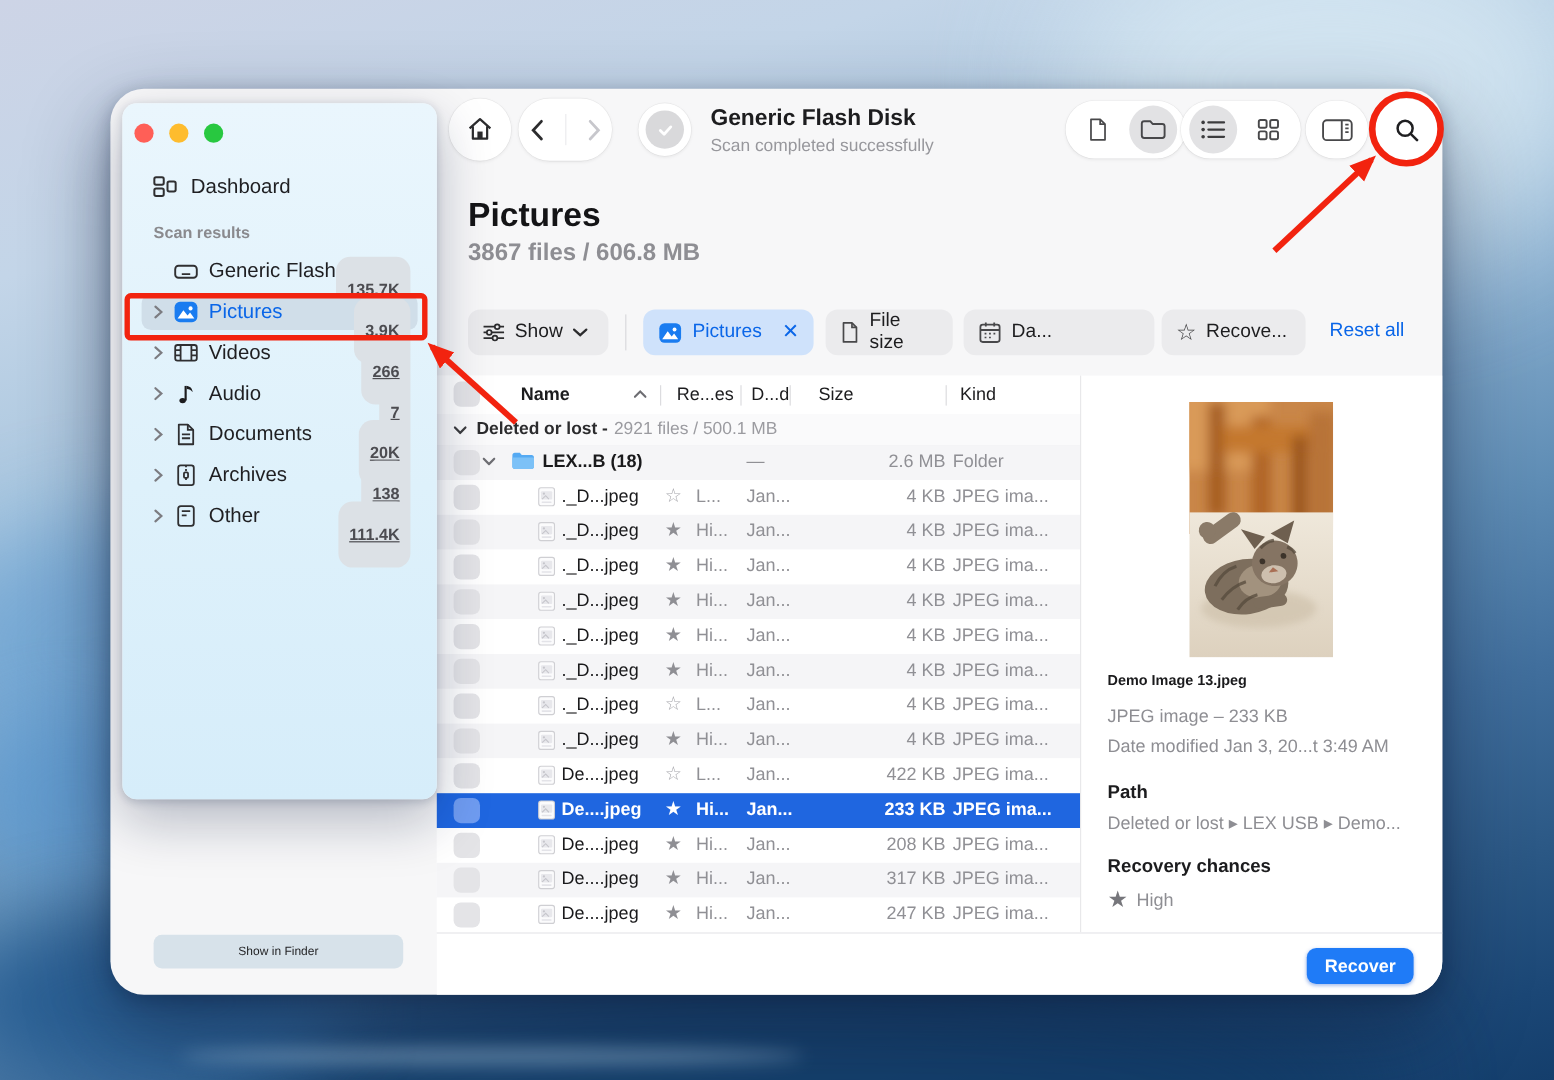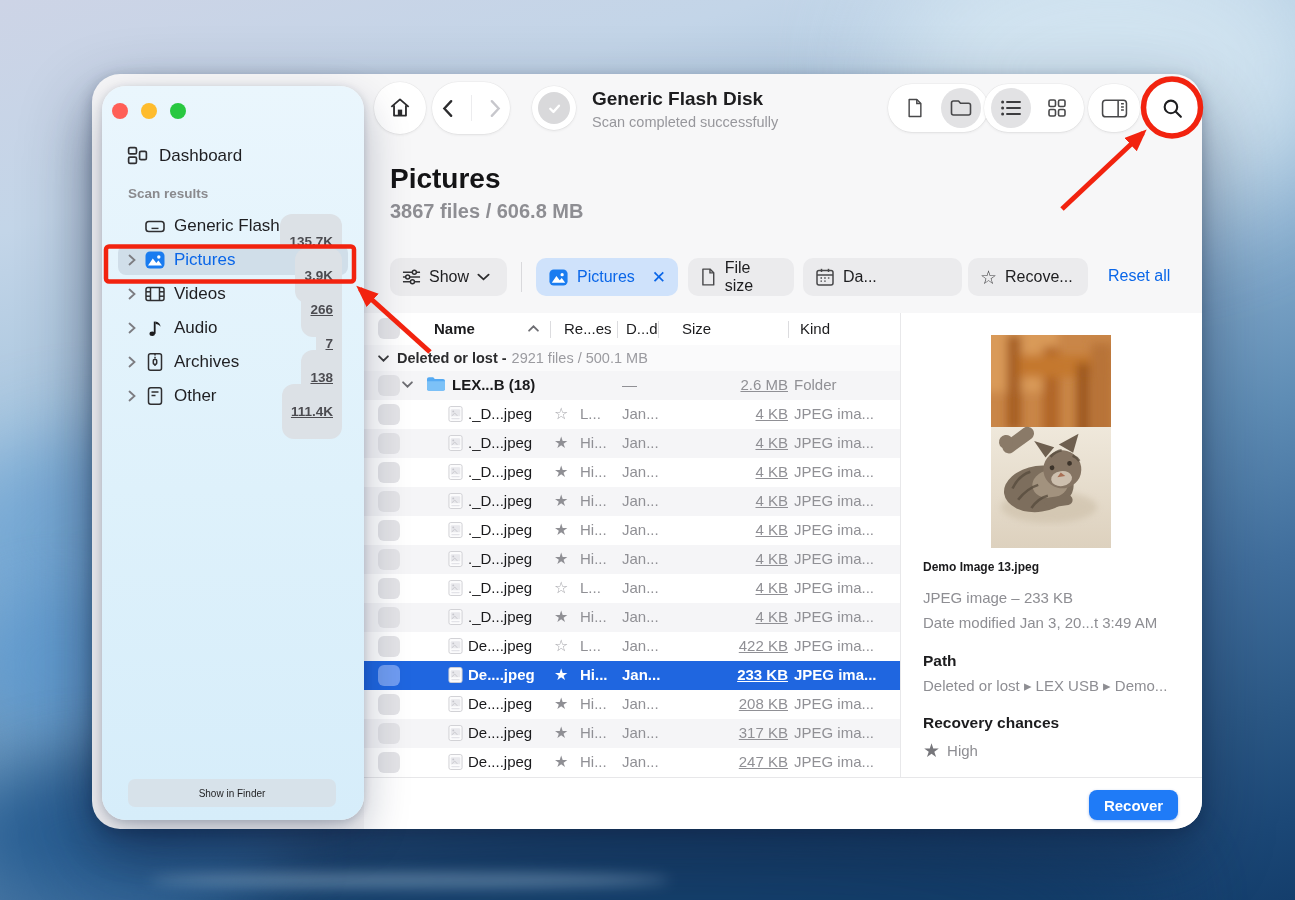--- a/index.html
+++ b/index.html
@@ -78,21 +78,21 @@
   .row .folder-ic{position:absolute;left:62px;top:5px;width:20px;height:16px;display:none;}
   .row.folder .folder-ic{display:block;}
   .row .file-ic{position:absolute;left:84px;top:5px;width:15px;height:18px;}
   .row .name{position:absolute;left:104px;top:5px;color:#1a1a1c;white-space:nowrap;}
   .row.folder .name{left:88px;font-weight:bold;}
   .row .star{position:absolute;left:190px;top:4px;font-size:16px;line-height:20px;}
   .star.outline{color:#a7a7ac;}
   .star.filled{color:#8f8f94;}
   .row .rec{position:absolute;left:216px;top:5px;color:#909095;}
   .row .date{position:absolute;left:258px;top:5px;color:#909095;}
-  .row .size{position:absolute;right:112px;top:5px;color:#909095;text-decoration:underline;}
+  .row .size{position:absolute;right:112px;top:5px;color:#909095;}
   .row .kind{position:absolute;left:430px;top:5px;color:#909095;white-space:nowrap;}
   .row.sel .name,.row.sel .rec,.row.sel .date,.row.sel .size,.row.sel .kind{color:#fff;font-weight:600;}
   .row.sel .star{color:#fff;}
 
   
   .details{position:absolute;left:808px;top:239px;width:302px;height:464px;background:#fff;border-left:1px solid #e8e8ea;box-sizing:border-box;}
   .preview{position:absolute;left:90px;top:22px;width:120px;height:213px;overflow:hidden;}
   .d-name{position:absolute;left:22px;top:247px;font-size:12px;font-weight:700;color:#1a1a1c;}
   .d-type{position:absolute;left:22px;top:276px;font-size:15px;color:#8e8e93;}
   .d-date{position:absolute;left:22px;top:301px;font-size:15px;color:#8e8e93;white-space:nowrap;}
@@ -103,21 +103,21 @@
   .d-rval .star{font-size:19px;color:#76767b;}
 
   
   .bottombar{position:absolute;left:272px;top:703px;width:838px;height:52px;background:#fff;border-top:1px solid #e7e7e9;box-sizing:border-box;}
   .recover-btn{position:absolute;left:725px;top:12px;width:89px;height:30px;border-radius:8px;background:#1f7bf7;
     color:#fff;font-size:15px;font-weight:600;display:flex;align-items:center;justify-content:center;
     box-shadow:0 1px 3px rgba(20,80,200,.35);}
 
   
   .sidebar{
-    position:absolute;left:102px;top:86px;width:262px;height:734px;border-radius:24px;
+    position:absolute;left:102px;top:86px;width:262px;height:580px;border-radius:12px;
     background:linear-gradient(180deg,#eaf6fd 0%,#def1fb 55%,#d6edfa 100%);
     box-shadow:0 18px 45px rgba(10,25,60,.28),0 2px 8px rgba(10,25,60,.18);
   }
   .lights{position:absolute;left:10px;top:17px;display:flex;gap:13px;}
   .light{width:16px;height:16px;border-radius:50%;}
   .dash-item{position:absolute;left:24px;top:58px;display:flex;align-items:center;gap:10px;font-size:17px;color:#1f1f22;}
   .dash-item svg{width:23px;height:23px;}
   .sec-label{position:absolute;left:26px;top:100px;font-size:13.5px;font-weight:700;color:#8a8a8e;}
   .s-items{position:absolute;left:0;top:123px;width:262px;}
   .s-item{position:relative;width:262px;height:34px;}
@@ -736,20 +736,38 @@
   </div>
       <div class="s-item">
     <div class="bg"></div>
     <span class="schev" style="visibility: visible;">
           <svg width="8" height="12" viewBox="0 0 8 12">
             <path d="M1.5 1.5 L6.5 6 L1.5 10.5" fill="none" stroke="#7c7c81" stroke-width="1.8" stroke-linecap="round"></path>
           </svg>
         </span>
     <span class="sicon">
           <svg width="22" height="22" viewBox="0 0 22 22" fill="none" stroke="#2f2f31" stroke-width="1.5">
+            <path d="M5 2.8 h7.5 L17 7.3 V19.2 H5 Z" stroke-linejoin="round"></path>
+            <path d="M12.5 2.8 V7.3 H17"></path>
+            <line x1="7.6" y1="11" x2="14.4" y2="11"></line>
+            <line x1="7.6" y1="14.2" x2="14.4" y2="14.2"></line>
+          </svg>
+        </span>
+    <span class="slabel">Documents</span>
+    <span class="badge">20K</span>
+  </div>
+      <div class="s-item">
+    <div class="bg"></div>
+    <span class="schev" style="visibility: visible;">
+          <svg width="8" height="12" viewBox="0 0 8 12">
+            <path d="M1.5 1.5 L6.5 6 L1.5 10.5" fill="none" stroke="#7c7c81" stroke-width="1.8" stroke-linecap="round"></path>
+          </svg>
+        </span>
+    <span class="sicon">
+          <svg width="22" height="22" viewBox="0 0 22 22" fill="none" stroke="#2f2f31" stroke-width="1.5">
             <rect x="4.5" y="2.8" width="13" height="16.4" rx="2"></rect>
             <line x1="11" y1="2.8" x2="11" y2="8" stroke-dasharray="1.6 1.4"></line>
             <rect x="9.3" y="8.6" width="3.4" height="4.6" rx="1"></rect>
             <line x1="11" y1="13.2" x2="11" y2="15"></line>
           </svg>
         </span>
     <span class="slabel">Archives</span>
     <span class="badge">138</span>
   </div>
       <div class="s-item">

